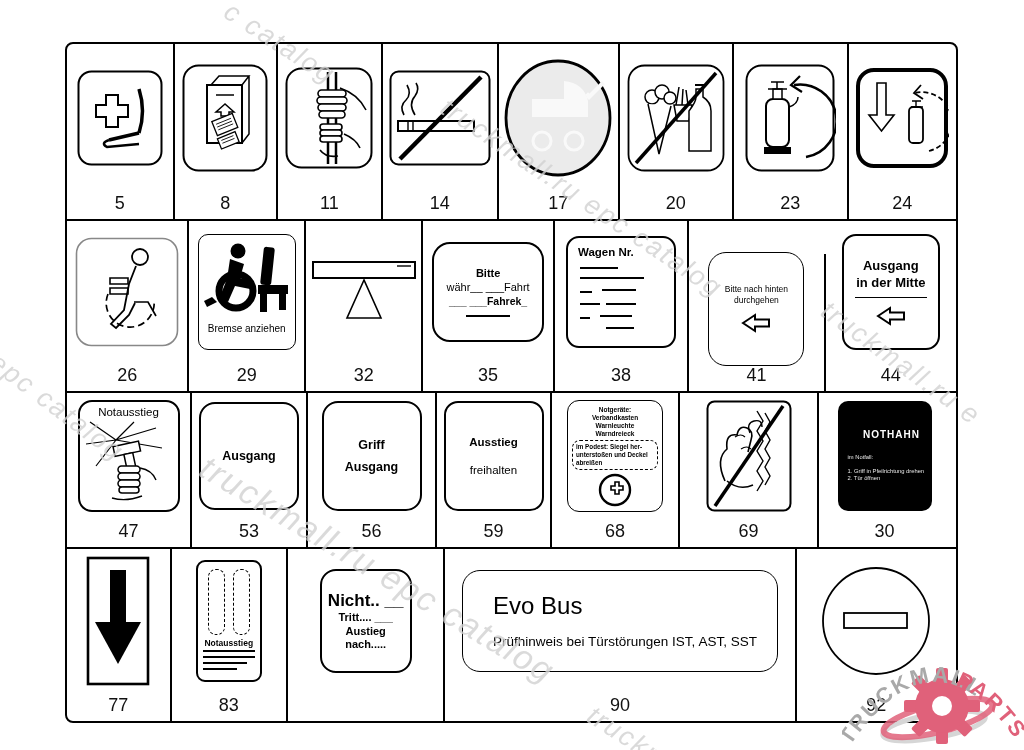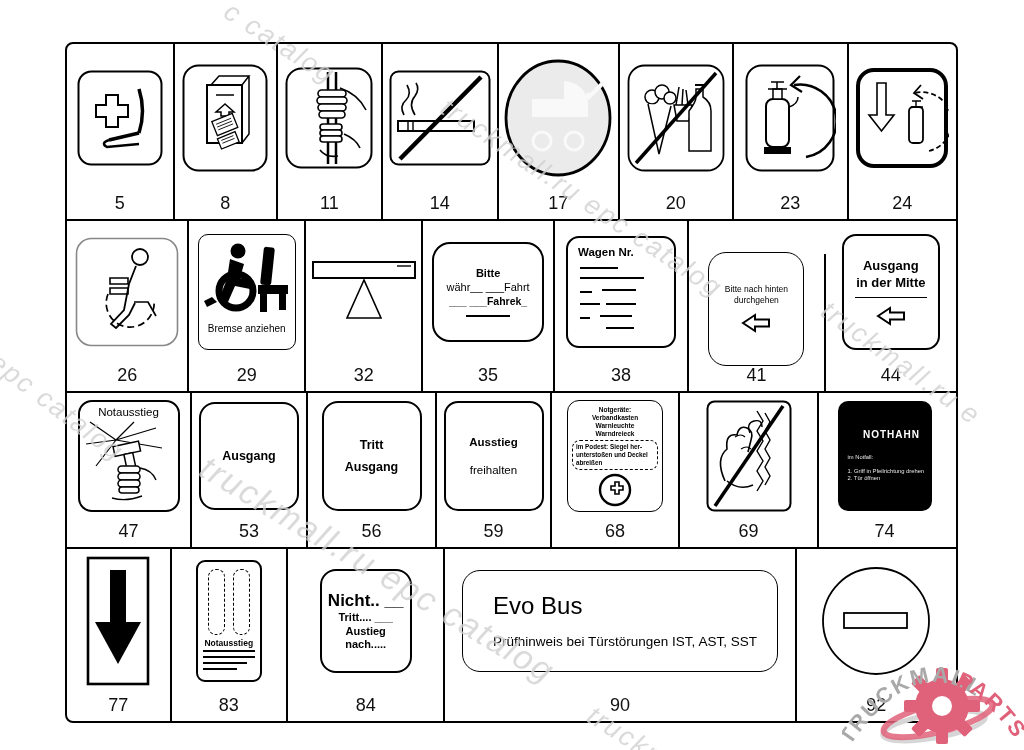--- a/index.html
+++ b/index.html
@@ -315,21 +315,21 @@
         <div class="sign" style="width:100px;height:108px;border-radius:16px;border-width:2.6px;">
           <div style="font-size:12.5px;font-weight:bold;">Ausgang</div>
         </div>
       </div>
       <div class="num">53</div>
     </div>
 
     <div class="cell" style="width:129px;">
       <div class="art">
         <div class="sign" style="width:100px;height:110px;border-radius:16px;border-width:2.6px;">
-          <div style="font-size:12.5px;font-weight:bold;margin-bottom:8px;">Tritt</div>
+          <div style="font-size:12.5px;font-weight:bold;margin-bottom:8px;">Griff</div>
           <div style="font-size:12.5px;font-weight:bold;">Ausgang</div>
         </div>
       </div>
       <div class="num">56</div>
     </div>
 
     <div class="cell" style="width:115px;">
       <div class="art">
         <div class="sign" style="width:100px;height:110px;border-radius:14px;border-width:2px;">
           <div style="font-size:11.5px;font-weight:bold;margin-bottom:16px;">Ausstieg</div>
@@ -378,21 +378,21 @@
 
     <div class="cell" style="width:131px;">
       <div class="art">
         <div class="sign" style="width:94px;height:110px;border-radius:10px;border:none;background:#000;color:#fff;justify-content:flex-start;align-items:flex-start;padding:0 0 0 10px;">
           <div style="font-size:10px;letter-spacing:1px;margin:28px 0 0 4px;align-self:center;font-weight:bold;">NOTHAHN</div>
           <div class="tinyline" style="font-size:5.8px;margin-top:14px;color:#e8e8e8;">im Notfall:</div>
           <div class="tinyline" style="font-size:5.8px;margin-top:7px;color:#e8e8e8;">1. Griff in Pfeilrichtung drehen</div>
           <div class="tinyline" style="font-size:5.8px;color:#e8e8e8;">2. Tür öffnen</div>
         </div>
       </div>
-      <div class="num">74</div>
+      <div class="num">30</div>
     </div>
   </div>
 
   <div class="row" style="height:173px;">
 
     <div class="cell" style="width:105px;">
       <div class="art">
           <svg width="64" height="130" viewBox="0 0 64 130">
         <rect x="2" y="2" width="60" height="126" fill="#fff" stroke="#000" stroke-width="2.6"></rect>
         <rect x="24" y="14" width="16" height="56" fill="#000"></rect>
@@ -420,21 +420,20 @@
 
     <div class="cell" style="width:158px;">
       <div class="art">
         <div class="sign" style="width:92px;height:104px;border-radius:16px;border-width:2.6px;">
           <div class="tinyline" style="font-size:17px;font-weight:bold;">Nicht.. __</div>
           <div class="tinyline" style="font-size:11px;font-weight:bold;">Tritt.... ___</div>
           <div class="tinyline" style="font-size:11px;font-weight:bold;">Austieg</div>
           <div class="tinyline" style="font-size:11px;font-weight:bold;">nach.....</div>
         </div>
       </div>
-      <div class="num">84</div>
     </div>
 
     <div class="cell" style="width:353px;">
       <div class="art">
         <div class="sign" style="width:316px;height:102px;border-radius:18px;border-width:1.6px;align-items:flex-start;padding-left:30px;">
           <div style="font-size:24px;">Evo Bus</div>
           <div style="font-size:13.5px;margin-top:14px;">Prüfhinweis bei Türstörungen IST, AST, SST</div>
         </div>
       </div>
       <div class="num">90</div>

